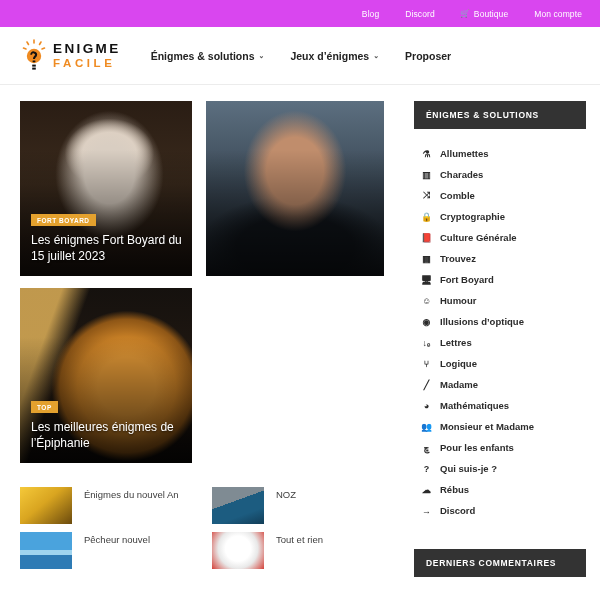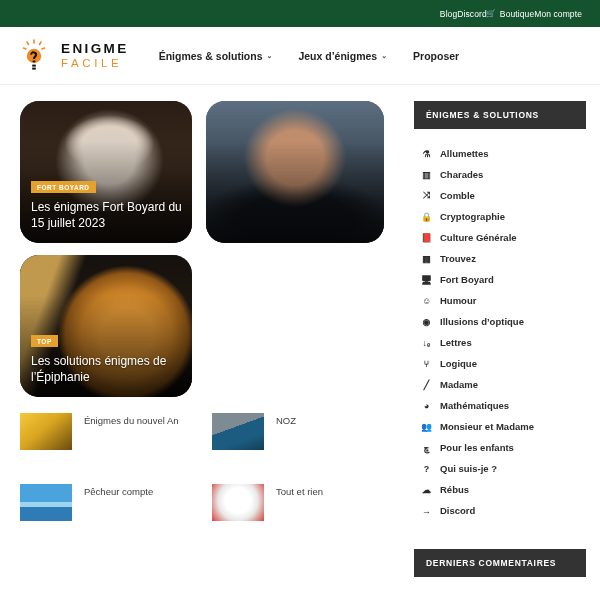--- a/index.html
+++ b/index.html
@@ -6,25 +6,26 @@
   html, body {
     width: 600px; height: 600px;
     background: #ffffff;
     font-family: "Liberation Sans", sans-serif;
     overflow: hidden;
   }
 
   
   .topbar {
     height: 27px;
-    background: #14532d;
+    background: #d946ef;
     display: flex;
     align-items: center;
     justify-content: flex-end;
     padding-right: 18px;
+    gap: 26px;
     text-align: right;
   }
   .topbar a {
     color: #ffffff;
     font-size: 8.5px;
     text-decoration: none;
     display: flex;
     align-items: center;
     gap: 3px;
     letter-spacing: .1px;
@@ -32,30 +33,30 @@
   .cart-glyph { font-size: 8px; display: inline-block; }
 
   
   .header {
     height: 57px;
     background: #ffffff;
     display: flex;
     align-items: center;
     padding-left: 22px;
   }
-  .logo { display: flex; align-items: center; gap: 15px; cursor: pointer; }
+  .logo { display: flex; align-items: center; gap: 7px; cursor: pointer; }
   .bulb { position: relative; width: 24px; height: 34px; }
   .bulb svg { display: block; }
   .logo-text { display: flex; flex-direction: column; line-height: 1; }
   .logo-enigme {
     font-size: 13.5px; font-weight: bold; color: #111111;
     letter-spacing: 2.4px;
   }
   .logo-facile {
-    font-size: 11.5px; font-weight: normal; color: #ef8b22;
+    font-size: 11.5px; font-weight: bold; color: #ef8b22;
     letter-spacing: 3.6px; margin-top: 3px;
   }
   .mainnav { display: flex; align-items: center; gap: 26px; margin-left: 30px; }
   .navitem {
     font-size: 10.5px; color: #222222; font-weight: bold;
     display: flex; align-items: center; gap: 4px; cursor: pointer;
     white-space: nowrap;
   }
   .caret { font-size: 7px; color: #555; }
 
@@ -71,25 +72,24 @@
   .sidebar { width: 172px; }
 
   
   .cards {
     display: grid;
     grid-template-columns: 172px 178px;
     gap: 12px 14px;
   }
   .card {
     position: relative;
-    height: 142px;
+    height: 175px;
     overflow: hidden;
     cursor: pointer;
     background: #555;
-    border-radius: 19px;
   }
   .card-img { position: absolute; inset: 0; }
   .card-shade {
     position: absolute; left: 0; right: 0; bottom: 0; height: 72%;
     background: linear-gradient(to top, rgba(0,0,0,.72), rgba(0,0,0,0));
   }
   .card-meta {
     position: absolute; left: 11px; right: 10px; bottom: 11px;
   }
   .badge {
@@ -137,22 +137,22 @@
     background:
       radial-gradient(circle at 62% 56%, #d99234 0 20%, #c47d25 34%, #8e5616 46%, rgba(142,86,22,0) 52%),
       linear-gradient(110deg, rgba(222,176,88,.85) 0 18%, rgba(0,0,0,0) 30%),
       linear-gradient(180deg,#15110e 0%, #241a12 58%, #0d0a08 100%);
   }
 
   
   .list {
     display: grid;
     grid-template-columns: 186px 186px;
-    gap: 34px 6px;
-    margin-top: 16px;
+    gap: 8px 6px;
+    margin-top: 24px;
   }
   .list-item { display: flex; align-items: flex-start; gap: 12px; cursor: pointer; }
   .thumb { width: 52px; height: 37px; flex: none; background: #bbb; }
   .list-title {
     font-size: 9.5px; color: #3d3d3d; line-height: 1.5; padding-top: 1px;
   }
   .th-nye { background: linear-gradient(140deg,#f5c93a 0%, #d9a520 45%, #6b4a0d 100%); }
   .th-artists { background: linear-gradient(90deg,#b87d66 0 38%, #1b1b1b 38% 58%, #2f4a6b 58% 100%); }
   .th-noel { background: radial-gradient(circle at 55% 55%, #ff4d33 0 22%, #a8150d 50%, #2a0402 100%); }
   .th-noz { background: linear-gradient(160deg,#7f8b93 0 40%, #1c5c80 40% 70%, #123d57 100%); }
@@ -255,38 +255,38 @@
       <div class="card">
         <div class="card-img img-scream"></div>
         <div class="card-shade"></div>
       </div>
 
       <div class="card wide">
         <div class="card-img img-galette"></div>
         <div class="card-shade"></div>
         <div class="card-meta">
           <span class="badge">TOP</span>
-          <div class="card-title">Les solutions énigmes de l’Épiphanie</div>
+          <div class="card-title">Les meilleures énigmes de l’Épiphanie</div>
         </div>
       </div>
 
     </div>
 
     <div class="list">
       <div class="list-item">
         <div class="thumb th-nye"></div>
         <div class="list-title">Énigmes du nouvel An</div>
       </div>
       <div class="list-item">
         <div class="thumb th-noz"></div>
         <div class="list-title">NOZ</div>
       </div>
       <div class="list-item">
         <div class="thumb th-pecheur"></div>
-        <div class="list-title">Pêcheur compte</div>
+        <div class="list-title">Pêcheur nouvel</div>
       </div>
       <div class="list-item">
         <div class="thumb th-tout"></div>
         <div class="list-title">Tout et rien</div>
       </div>
     </div>
 
   </div>
 
   <div class="sidebar">

